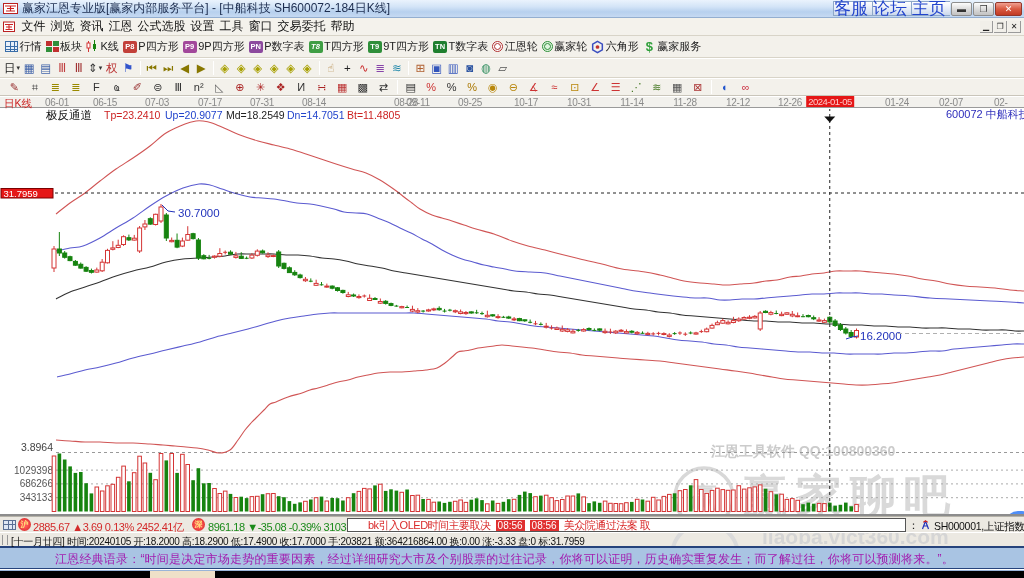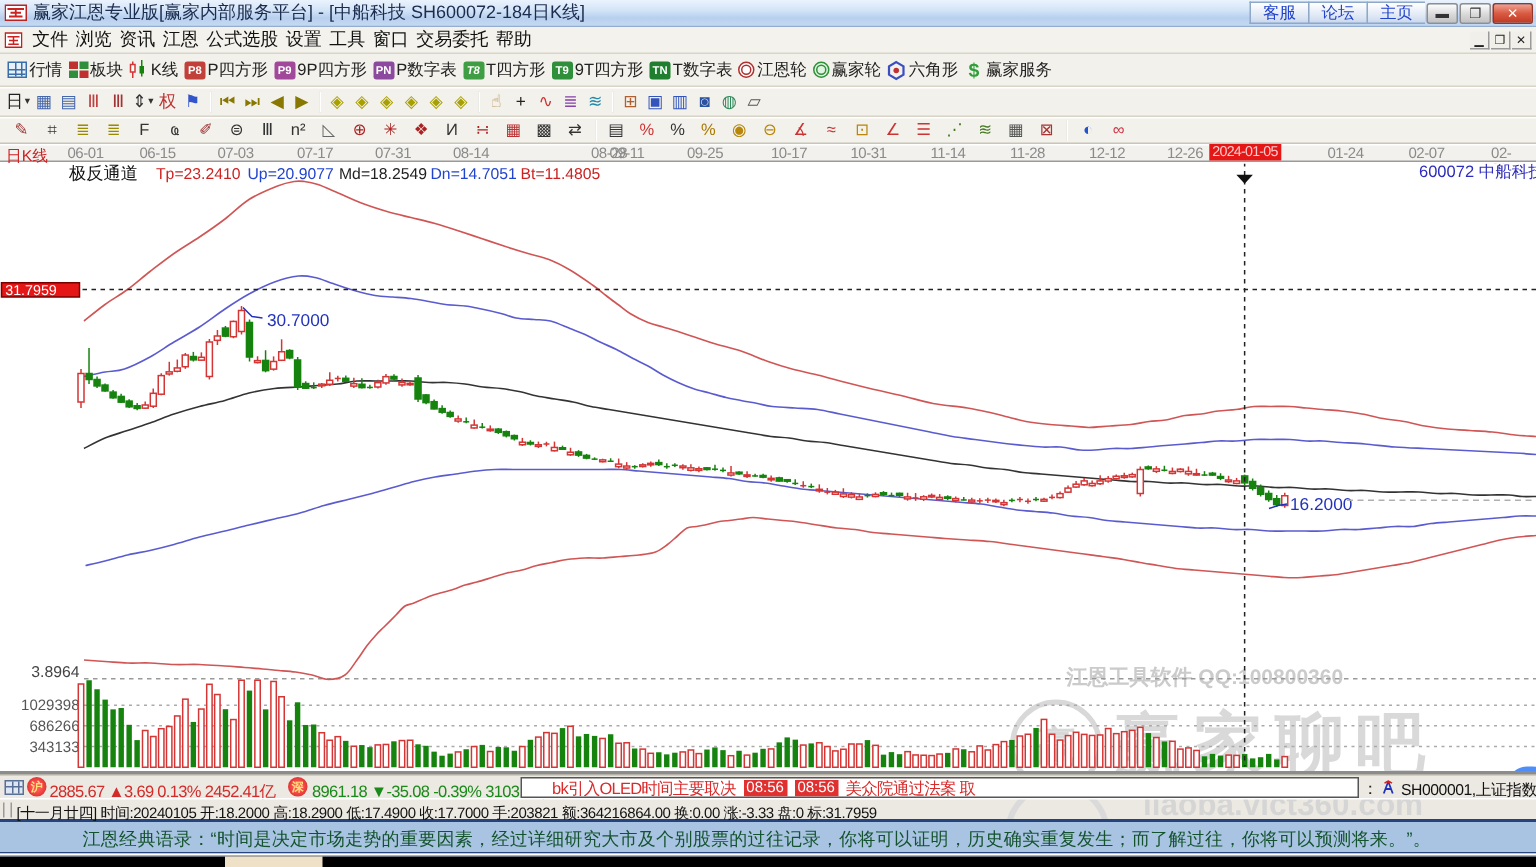--- a/index.html
+++ b/index.html
@@ -16,24 +16,24 @@
 .titlebar {
   position: absolute; left: 0; top: 0; width: 1024px; height: 18px;
   background: linear-gradient(#eaf3fd 0%, #d3e4f7 40%, #b7d0ee 70%, #c5d9f2 100%);
   border-bottom: 1px solid #93aed0;
   display: flex; align-items: center;
 }
 .app-logo { width: 15px; height: 13px; margin: 0 4px 0 3px; flex: 0 0 auto; }
 .title-text { color: #1c2c4e; font-size: 12px; white-space: nowrap; }
 .titlebar-right { position: absolute; right: 2px; top: 1px; display: flex; align-items: center; }
 .link-btn {
-  width: 39px; height: 15px; line-height: 14px; text-align: center;
+  width: 39px; height: 15px; line-height: 14px; text-align: left;
   background: linear-gradient(#ffffff, #e2eaf6 60%, #ccd9ec);
   border: 1px solid #8ea8c8; border-right: none;
-  color: #2244cc; font-size: 11px; cursor: default;
+  color: #2244cc; font-size: 17px; cursor: default;
 }
 .link-btn:last-of-type { border-right: 1px solid #8ea8c8; margin-right: 12px; }
 .win-btn {
   width: 21px; height: 14px; margin-left: 1px; border: 1px solid #8e8e8e; border-radius: 2px;
   background: linear-gradient(#fdfdfd, #d9d9d9 55%, #c2c2c2);
   color: #333; font-size: 9px; line-height: 12px; text-align: center; font-weight: bold;
 }
 .win-btn.close {
   width: 27px; border-color: #93362a;
   background: linear-gradient(#f0a091, #d95a42 50%, #c13b24);
@@ -166,21 +166,21 @@
 .wm-circle2 { position: absolute; left: 670px; top: 5px; width: 70px; height: 70px;
   border: 4px solid #dadada; border-radius: 50%; }
 .wm-url { position: absolute; left: 762px; top: 9px; color: #d5d5d5; font-size: 21px; font-weight: bold; white-space: nowrap; }
 
 
 .quotebar {
   position: absolute; left: 0; top: 546px; width: 1024px; height: 23px;
   background: #a9c4e3; border-top: 2px solid #26437c; border-bottom: 1px solid #26437c;
   overflow: hidden;
 }
-.quote-text { position: absolute; left: 55px; top: 3px; color: #14532d; font-size: 12px; letter-spacing: 0.2px; white-space: nowrap; }
+.quote-text { position: absolute; left: 55px; top: 3px; color: #a21caf; font-size: 12px; letter-spacing: 0.2px; white-space: nowrap; }
 
 
 .bottomstrip { position: absolute; left: 0; top: 569px; width: 1024px; height: 9px; background: #fff; }
 .strip-blue { position: absolute; left: 0; top: 1px; width: 1024px; height: 1px; background: #9ab4d8; }
 .strip-black { position: absolute; left: 0; top: 2px; width: 1024px; height: 7px; background: #000; }
 .strip-notch { position: absolute; left: 150px; top: 0; width: 65px; height: 7px; background: #efe0c8; }
 </style>
 </head>
 <body>
 

